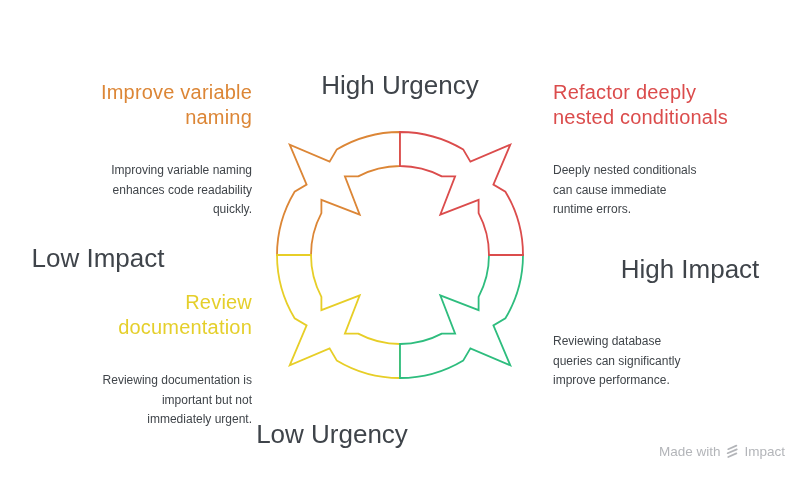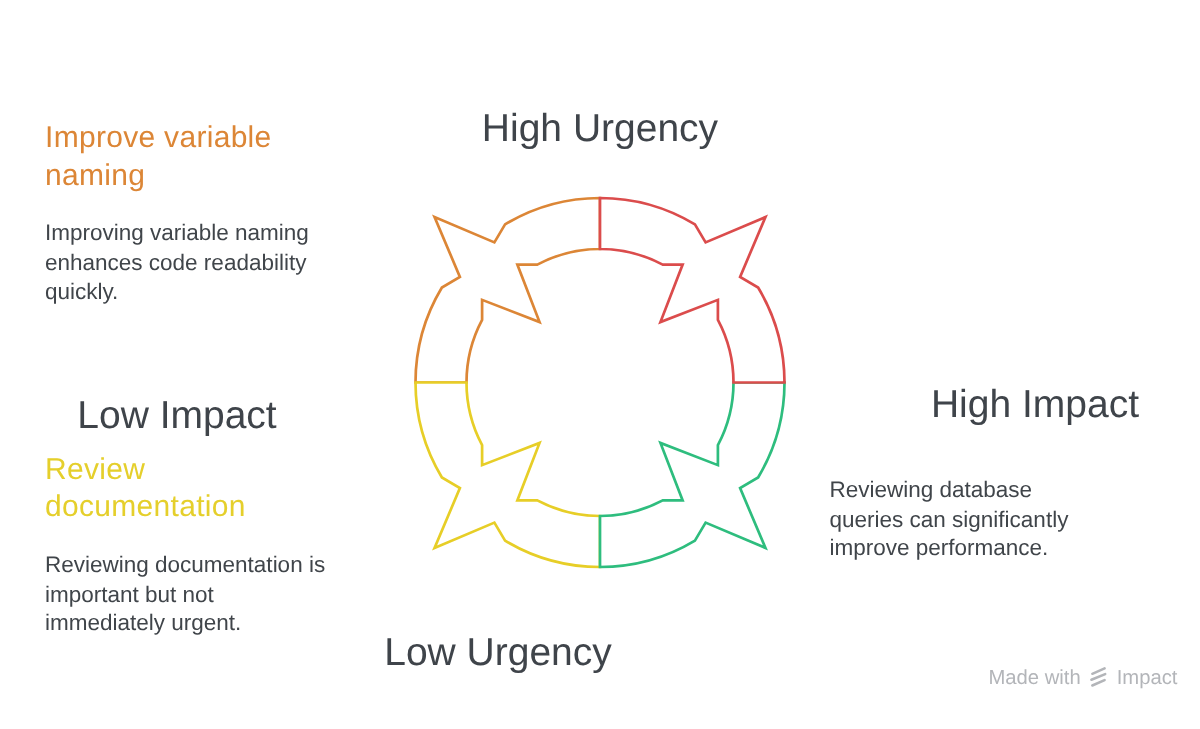--- a/index.html
+++ b/index.html
@@ -13,41 +13,41 @@
   }
   .axis-label {
     position: absolute;
     font-size: 26px;
     color: #3f444a;
     text-align: center;
     white-space: nowrap;
   }
   .axis-top    { left: 0; width: 800px; top: 70px; }
   .axis-bottom { left: 0; width: 664px; top: 419px; }
-  .axis-left   { left: 0; width: 196px; top: 261px; padding-left: 20px; }
+  .axis-left   { left: 0; width: 196px; top: 243px; }
   .axis-right  { left: 588px; width: 204px; top: 254px; }
   .quad {
     position: absolute;
     width: 222px;
   }
-  .quad.align-right { text-align: left; }
+  .quad.align-right { text-align: right; }
   .quad.align-left  { text-align: left; }
   .quad-tl { left: 30px;  top: 80px; }
   .quad-tr { left: 553px; top: 80px; }
-  .quad-bl { left: 30px;  top: 301px; }
+  .quad-bl { left: 30px;  top: 290px; }
   .quad-br { left: 553px; top: 301px; }
   .quad-title {
     font-size: 20px;
     line-height: 25px;
     font-weight: 500;
     letter-spacing: 0.2px;
   }
   .quad-body {
-    margin-top: 16px;
-    font-size: 15px;
+    margin-top: 31px;
+    font-size: 12px;
     line-height: 19.5px;
     color: #40454a;
   }
   .cycle-svg {
     position: absolute;
     left: 0; top: 0;
     width: 800px; height: 486px;
     pointer-events: none;
   }
   .watermark {
@@ -86,20 +86,31 @@
       <div>Improve variable</div>
       <div>naming</div>
     </div>
     <div class="quad-body">
       <div>Improving variable naming</div>
       <div>enhances code readability</div>
       <div>quickly.</div>
     </div>
   </div>
 
+  <div class="quad quad-tr align-left">
+    <div class="quad-title" style="color: rgb(219, 76, 76);">
+      <div>Refactor deeply</div>
+      <div>nested conditionals</div>
+    </div>
+    <div class="quad-body">
+      <div>Deeply nested conditionals</div>
+      <div>can cause immediate</div>
+      <div>runtime errors.</div>
+    </div>
+  </div>
 
   <div class="quad quad-bl align-right">
     <div class="quad-title" style="color: rgb(229, 207, 43);">
       <div>Review</div>
       <div>documentation</div>
     </div>
     <div class="quad-body">
       <div>Reviewing documentation is</div>
       <div>important but not</div>
       <div>immediately urgent.</div>

